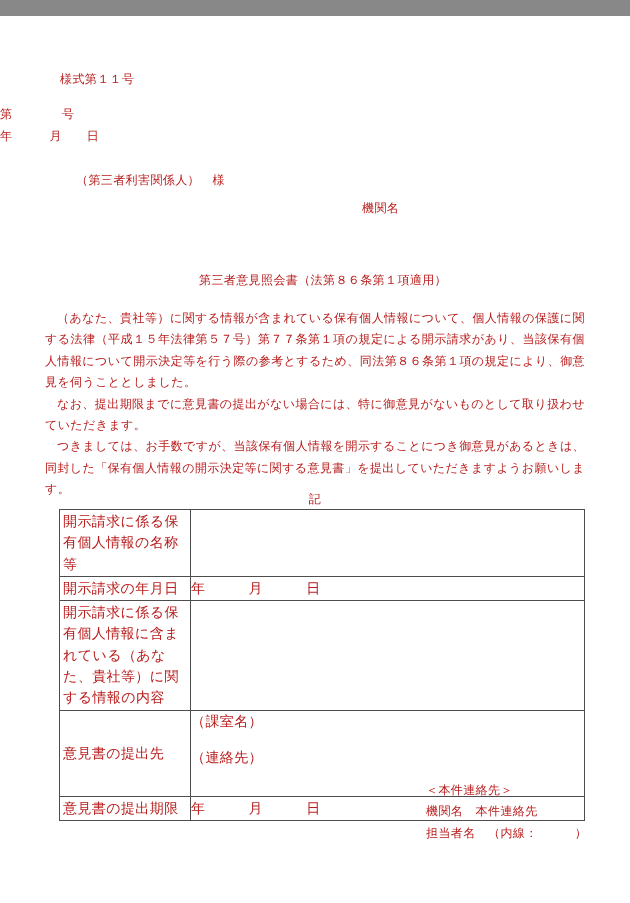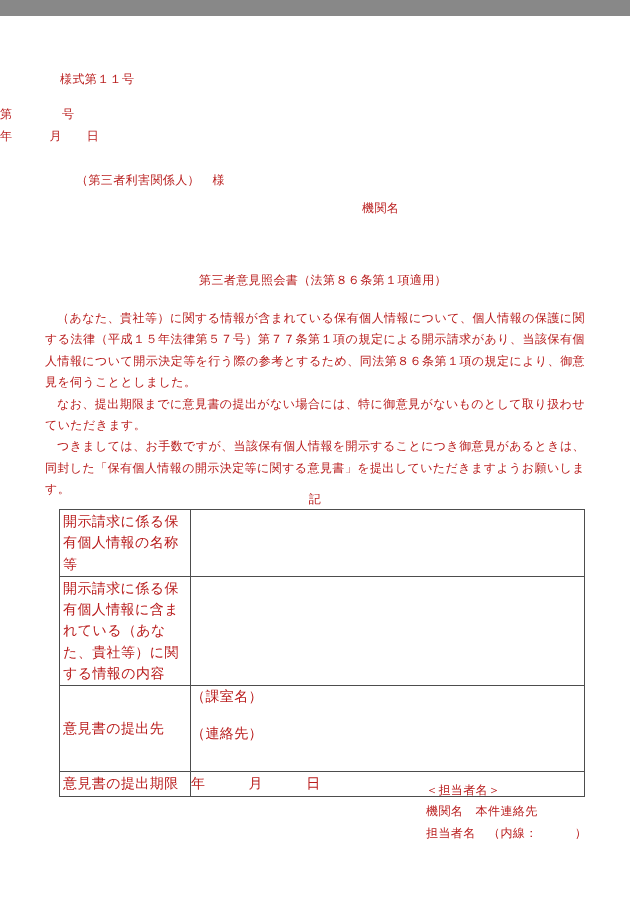--- a/index.html
+++ b/index.html
@@ -90,37 +90,41 @@
   <table class="details">
     <colgroup>
         <col class="c1">
         <col class="c2">
       </colgroup>
     <tbody>
       <tr class="row-h1">
         <th>開示請求に係る保有個人情報の名称等</th>
         <td></td>
       </tr>
+      <tr class="row-h2 v-mid">
+        <th>開示請求の年月日</th>
+        <td class="date-cell">年　　　月　　　日</td>
+      </tr>
       <tr class="row-h3">
         <th>開示請求に係る保有個人情報に含まれている（あなた、貴社等）に関する情報の内容</th>
         <td></td>
       </tr>
       <tr class="row-h4 v-mid">
         <th>意見書の提出先</th>
         <td class="submit-to-cell">
           <div class="line1">（課室名）</div>
           <div class="line2">（連絡先）</div>
         </td>
       </tr>
       <tr class="row-h5 v-mid">
         <th>意見書の提出期限</th>
         <td class="date-cell">年　　　月　　　日</td>
       </tr>
     </tbody>
   </table>
 
   <div class="abs contact">
-    <div>＜担当者名＞</div>
+    <div>＜本件連絡先＞</div>
     <div>機関名　本件連絡先</div>
     <div>担当者名　（内線：　　　）</div>
   </div>
 
 </div>
 
 </body></html>

